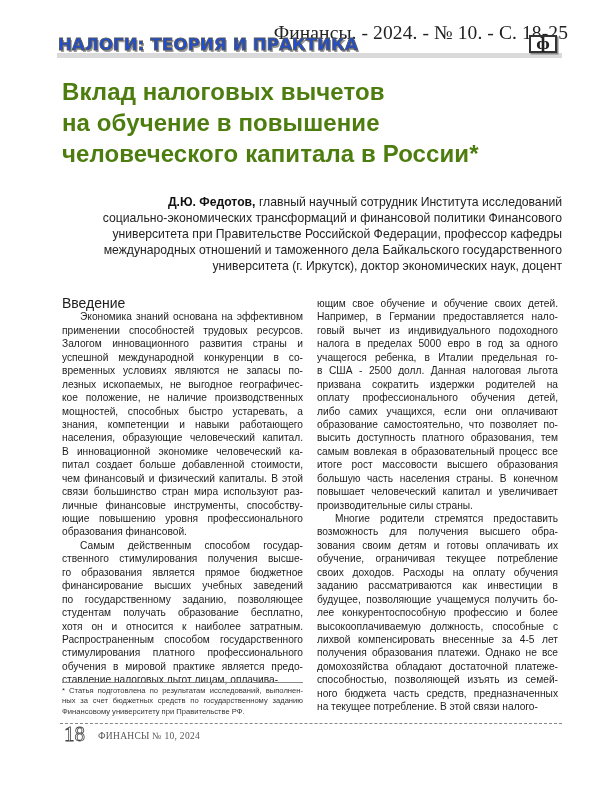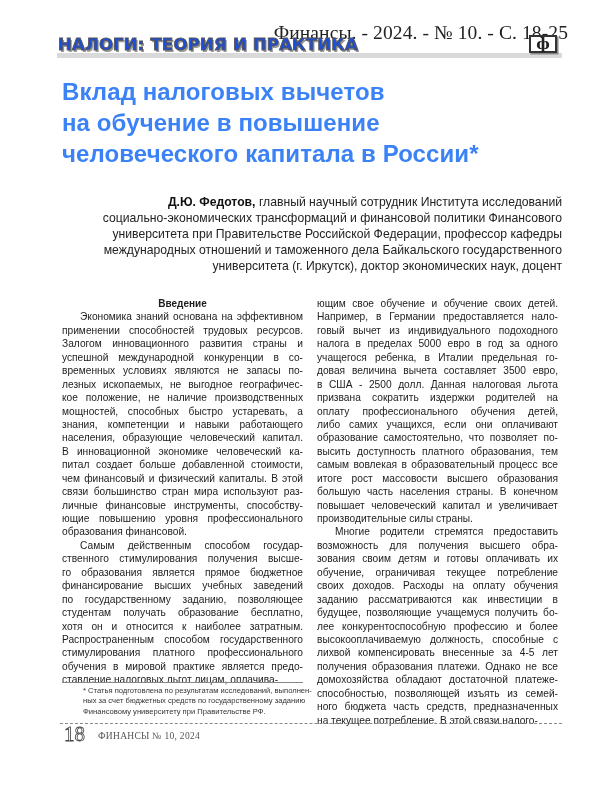--- a/index.html
+++ b/index.html
@@ -29,48 +29,48 @@
     }
     .logo {
       position: absolute; left: 529px; top: 35px; width: 28px; height: 18px;
       border: 2px solid #333; box-sizing: border-box; background: #fff;
       box-shadow: 1.5px 1.5px 0 #888;
       display: flex; align-items: center; justify-content: center;
       font-family: "DejaVu Serif", serif; font-weight: bold; font-size: 15px; line-height: 1; color: #222;
     }
     .article-title {
       position: absolute; left: 62px; top: 76px; width: 480px;
-      font-family: "Liberation Sans", sans-serif; font-weight: bold; font-size: 24px; line-height: 31px; color: #3b82f6;
+      font-family: "Liberation Sans", sans-serif; font-weight: bold; font-size: 24px; line-height: 31px; color: #4d7c0f;
       letter-spacing: 0.1px;
     }
     .article-title div { white-space: nowrap; }
     .author-block {
       position: absolute; left: 62px; top: 194px; width: 500px;
       font-size: 12.2px; line-height: 16px; color: #222; text-align: right;
     }
     .author-block div { white-space: nowrap; }
     .author-name { font-weight: bold; color: #111; }
     .col {
       position: absolute; top: 297px; width: 241px;
       font-size: 10.2px; line-height: 13.45px; color: #1c1c1c;
     }
     .col-left { left: 62px; }
     .col-right { left: 317px; }
     .line { display: block; text-align: justify; text-align-last: justify; white-space: nowrap; height: 13.45px; overflow: hidden; }
     .line.last { text-align-last: left; }
     .line.indent { padding-left: 18px; }
-    .section-heading { display: block; text-align: center; font-weight: bold; font-size: 10px; height: 13.45px; }
+    .section-heading { display: block; font-weight: normal; font-size: 14px; height: 13.45px; }
     .footnote-rule {
       position: absolute; left: 62px; top: 682px; width: 241px; height: 0; border-top: 1px solid #888;
     }
     .footnote {
       position: absolute; left: 62px; top: 686px; width: 241px;
       font-size: 7.6px; line-height: 10.4px; color: #333;
     }
-    .footnote .fline { display: block; white-space: nowrap; text-align: justify; text-align-last: justify; height: 10.4px; margin-left: 21px; }
+    .footnote .fline { display: block; white-space: nowrap; text-align: justify; text-align-last: justify; height: 10.4px; }
     .footnote .fline.last { text-align-last: left; }
     .footer-rule {
       position: absolute; left: 60px; top: 723px; width: 502px; height: 0; border-top: 1px dashed #888;
     }
     .page-number {
       position: absolute; left: 64px; top: 724px;
       font-family: "Liberation Serif", serif; font-size: 21px; color: #fff;
       -webkit-text-stroke: 0.8px #444; line-height: 1;
     }
     .footer-journal {
@@ -139,21 +139,20 @@
     </div>
 </div>
 
 <div class="col col-right">
   <div id="right-lines">
       <span class="line">ющим свое обучение и обучение своих детей.</span>
       <span class="line">Например, в Германии предоставляется нало-</span>
       <span class="line">говый вычет из индивидуального подоходного</span>
       <span class="line">налога в пределах 5000 евро в год за одного</span>
       <span class="line">учащегося ребенка, в Италии предельная го-</span>
-      <span class="line">довая величина вычета составляет 3500 евро,</span>
       <span class="line">в США - 2500 долл. Данная налоговая льгота</span>
       <span class="line">призвана сократить издержки родителей на</span>
       <span class="line">оплату профессионального обучения детей,</span>
       <span class="line">либо самих учащихся, если они оплачивают</span>
       <span class="line">образование самостоятельно, что позволяет по-</span>
       <span class="line">высить доступность платного образования, тем</span>
       <span class="line">самым вовлекая в образовательный процесс все</span>
       <span class="line">итоге рост массовости высшего образования</span>
       <span class="line">большую часть населения страны. В конечном</span>
       <span class="line">повышает человеческий капитал и увеличивает</span>

